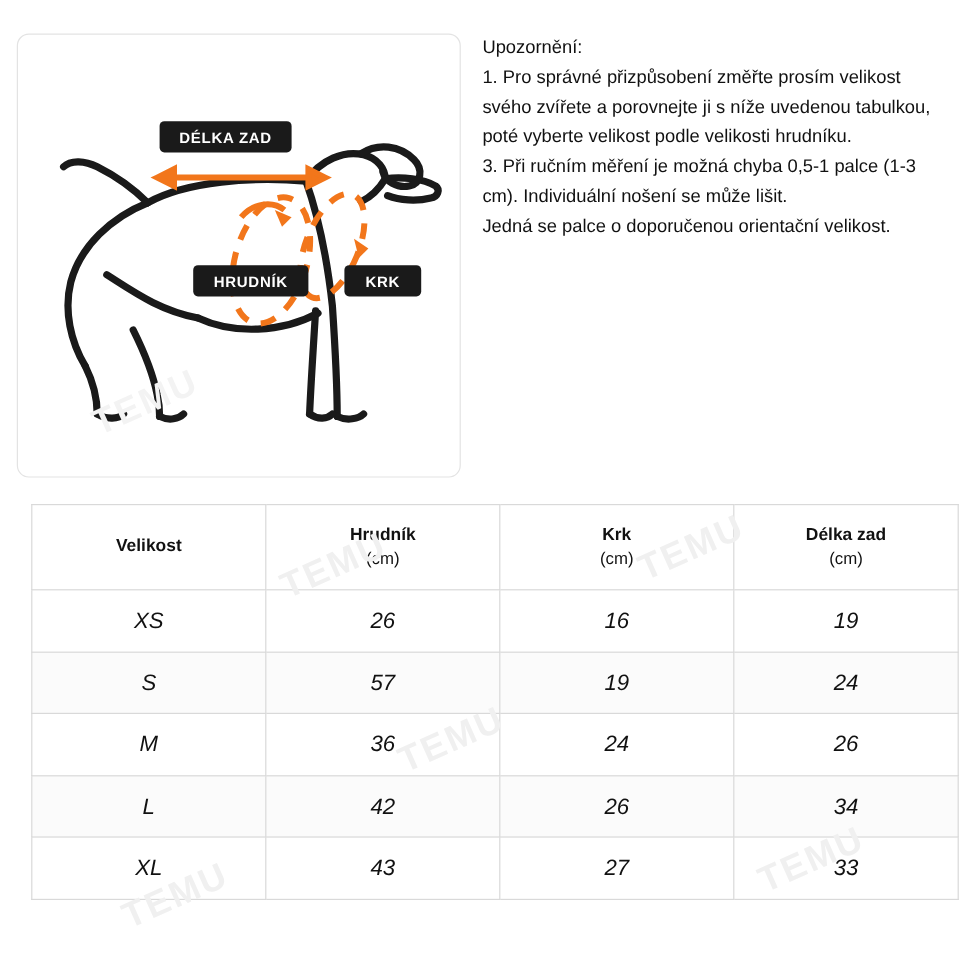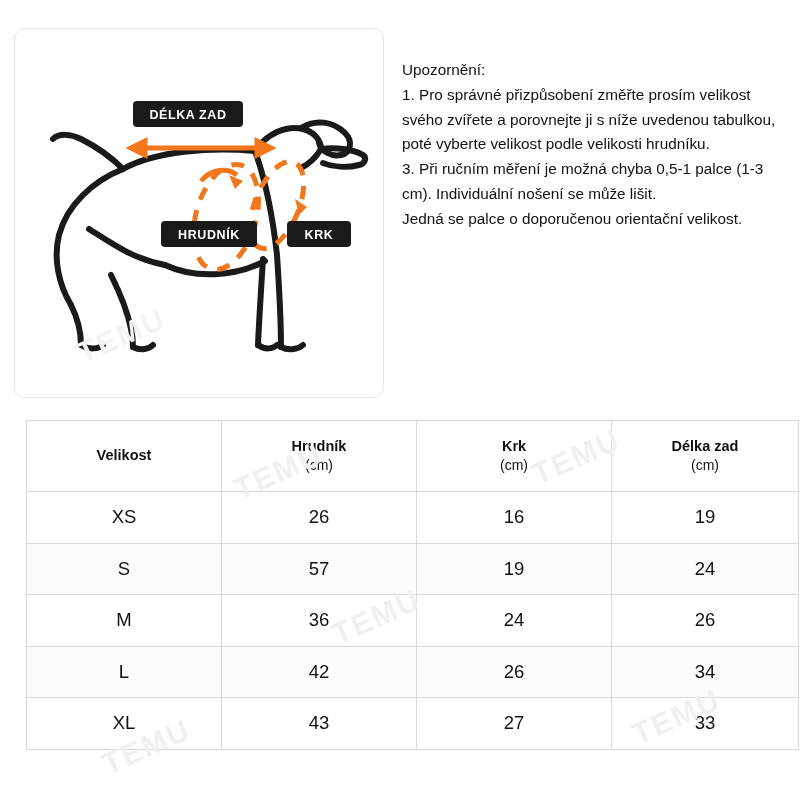--- a/index.html
+++ b/index.html
@@ -43,21 +43,20 @@
     overflow: hidden;
   }
 
   .notes {
     flex: 1;
     padding-left: 18px;
     box-sizing: border-box;
     font-size: 15.3px;
     line-height: 1.62;
     color: #111111;
-    margin-top: 30px;
   }
   .notes .line {
     margin: 0;
   }
 
   
   .diagram-svg {
     position: absolute;
     left: 0;
     top: 0;
@@ -127,20 +126,21 @@
   thead th {
     height: 68px;
     font-size: 14.5px;
     font-weight: bold;
     line-height: 1.35;
   }
   tbody td {
     height: 48.5px;
     font-size: 18.5px;
     font-weight: normal;
+    font-style: italic;
   }
   tbody tr:nth-child(odd) td {
     background: #ffffff;
   }
   tbody tr:nth-child(even) td {
     background: #fbfbfb;
   }
   .unit {
     display: block;
     font-size: 14px;

